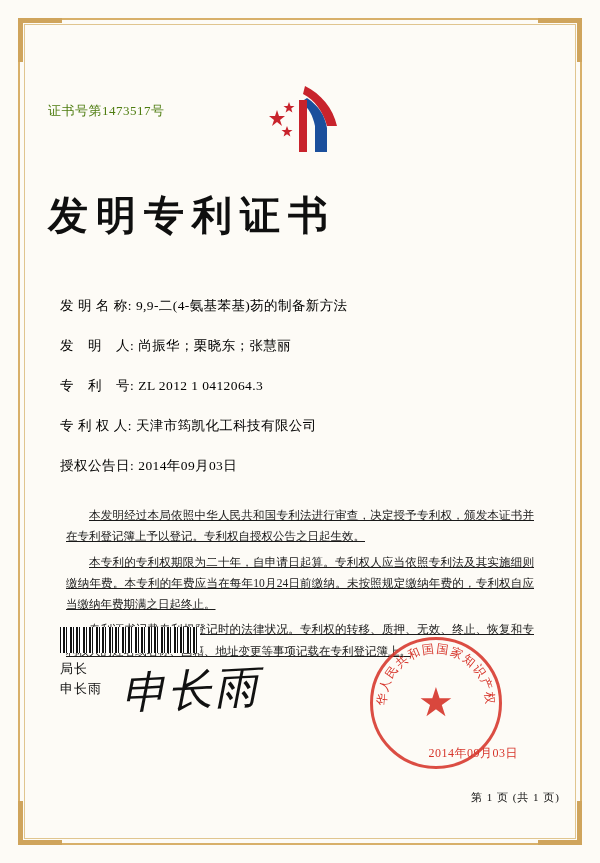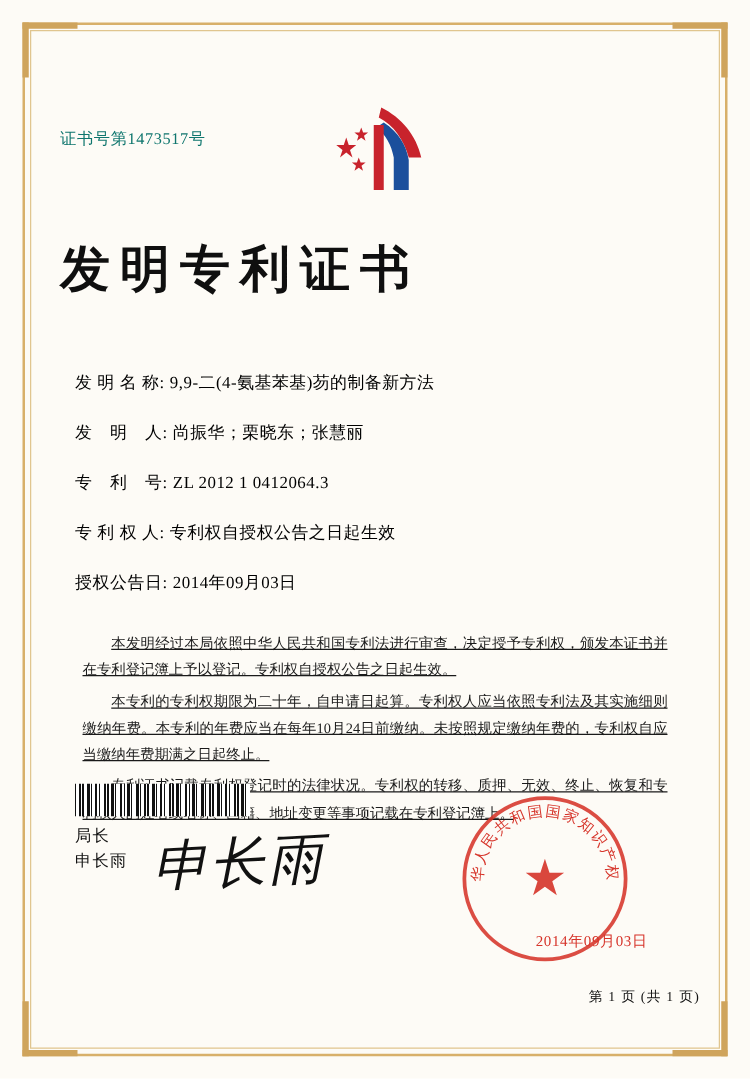--- a/index.html
+++ b/index.html
@@ -62,21 +62,21 @@
   
   .top-row {
     position: relative;
     height: 120px;
   }
   .cert-number {
     position: absolute;
     left: 8px;
     top: 62px;
     font-size: 13px;
-    color: #0f766e;
+    color: #4d7c0f;
     letter-spacing: 0.5px;
     font-family: "Liberation Serif", serif;
   }
   .logo {
     position: absolute;
     left: 50%;
     top: 42px;
     transform: translateX(-50%);
     width: 90px;
     height: 76px;
@@ -291,21 +291,21 @@
       <div class="field-row">
         <span class="field-label">发　明　人:</span>
         <span class="field-value">尚振华；栗晓东；张慧丽</span>
       </div>
       <div class="field-row">
         <span class="field-label">专　利　号:</span>
         <span class="field-value">ZL 2012 1 0412064.3</span>
       </div>
       <div class="field-row">
         <span class="field-label">专 利 权 人:</span>
-        <span class="field-value">专利权自授权公告之日起生效</span>
+        <span class="field-value">天津市筠凯化工科技有限公司</span>
       </div>
       <div class="field-row">
         <span class="field-label">授权公告日:</span>
         <span class="field-value">2014年09月03日</span>
       </div>
     </div>
 
     <div class="body-text">
       <p>本发明经过本局依照中华人民共和国专利法进行审查，决定授予专利权，颁发本证书并在专利登记簿上予以登记。专利权自授权公告之日起生效。</p>
       <p>本专利的专利权期限为二十年，自申请日起算。专利权人应当依照专利法及其实施细则缴纳年费。本专利的年费应当在每年10月24日前缴纳。未按照规定缴纳年费的，专利权自应当缴纳年费期满之日起终止。</p>

